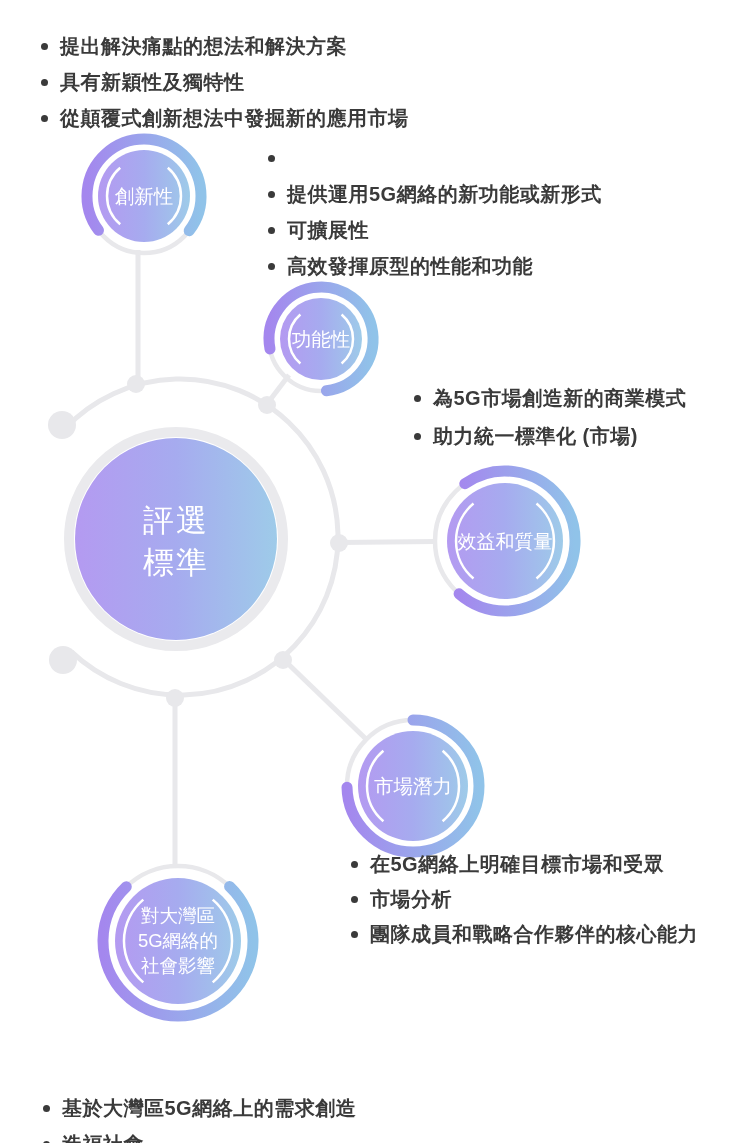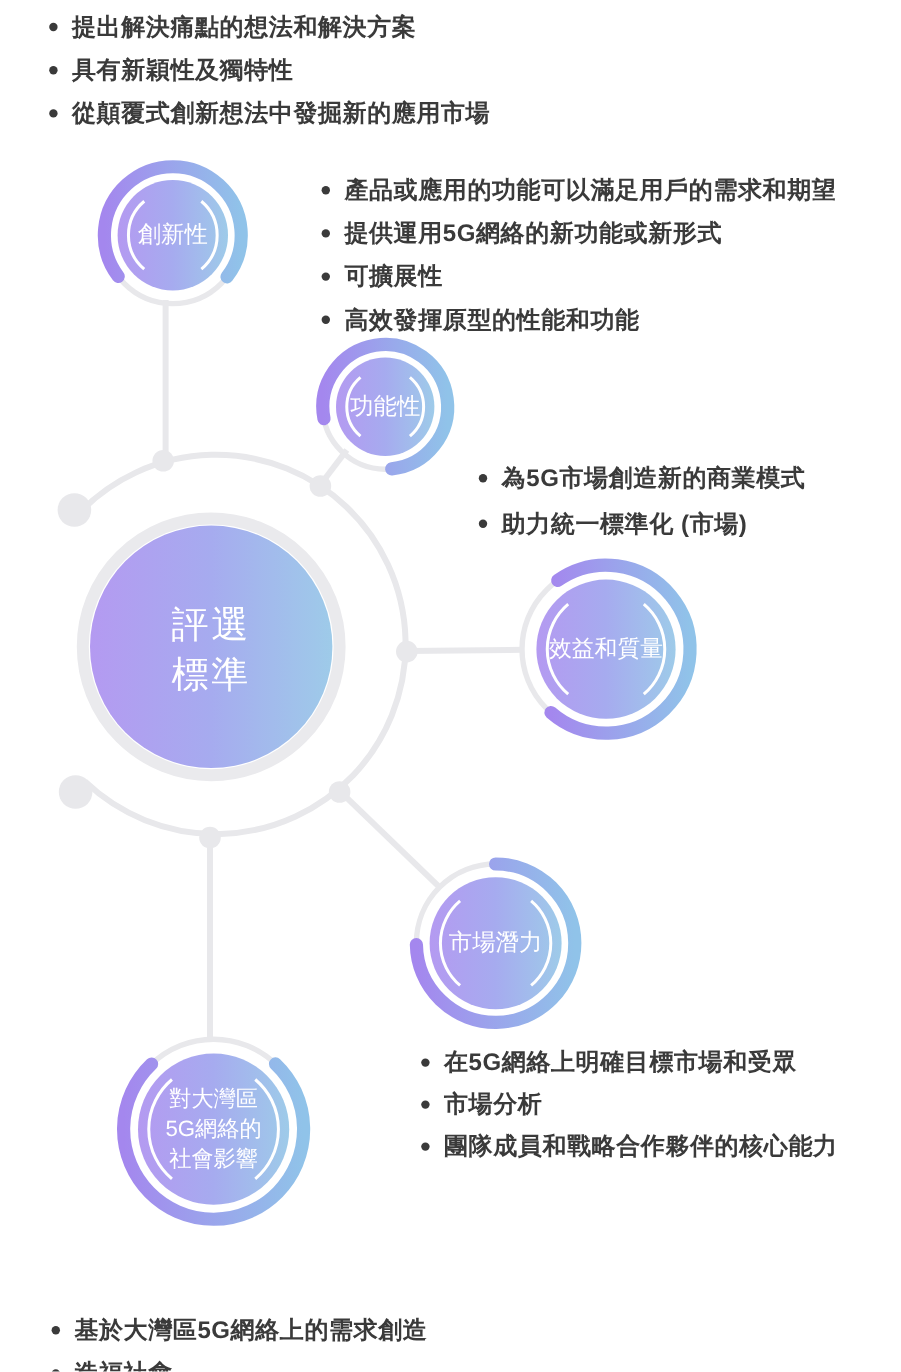--- a/index.html
+++ b/index.html
@@ -6,26 +6,26 @@
   body{
     width:751px;height:1143px;position:relative;background:#ffffff;overflow:hidden;
     font-family:"Liberation Sans","DejaVu Sans",sans-serif;
   }
   .stage{position:absolute;left:0;top:0;width:751px;height:1143px;}
   svg{position:absolute;left:0;top:0;}
   .bullets{position:absolute;}
   .bullet-item{display:flex;align-items:center;height:36px;}
   .bullet-item .dot{width:7px;height:7px;border-radius:50%;background:#3a3a3a;margin-right:12px;flex:0 0 auto;}
   .bullet-item .bt{font-size:20px;font-weight:700;color:#3a3a3a;letter-spacing:0.5px;white-space:nowrap;}
-  .list-a{left:41px;top:4px;}
+  .list-a{left:41px;top:28px;}
   .list-b{left:268px;top:140px;}
   .list-b .bullet-item{height:36px;}
-  .list-c{left:399px;top:379px;}
+  .list-c{left:414px;top:379px;}
   .list-c .bullet-item{height:38px;}
-  .list-d{left:351px;top:868px;}
+  .list-d{left:351px;top:847px;}
   .list-d .bullet-item{height:35px;}
   .list-e{left:43px;top:1042px;margin-top:48px;}
   .sat-label{fill:#ffffff;font-family:"Liberation Sans","DejaVu Sans",sans-serif;}
 </style>
 </head>
 <body>
 
 <div class="stage">
 
 <svg width="751" height="1143" viewBox="0 0 751 1143">
@@ -123,21 +123,20 @@
   </div>
   <div class="bullet-item">
     <span class="dot"></span>
     <span class="bt">從顛覆式創新想法中發掘新的應用市場</span>
   </div>
 </div>
 
 <div class="bullets list-b">
   <div class="bullet-item">
     <span class="dot"></span>
-    <span class="bt">產品或應用的功能可以滿足用戶的需求和期望</span>
   </div>
   <div class="bullet-item">
     <span class="dot"></span>
     <span class="bt">提供運用5G網絡的新功能或新形式</span>
   </div>
   <div class="bullet-item">
     <span class="dot"></span>
     <span class="bt">可擴展性</span>
   </div>
   <div class="bullet-item">

